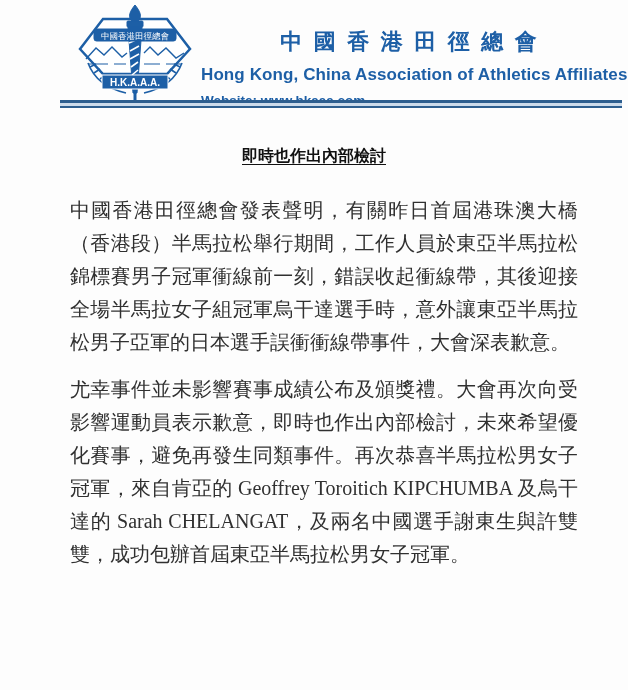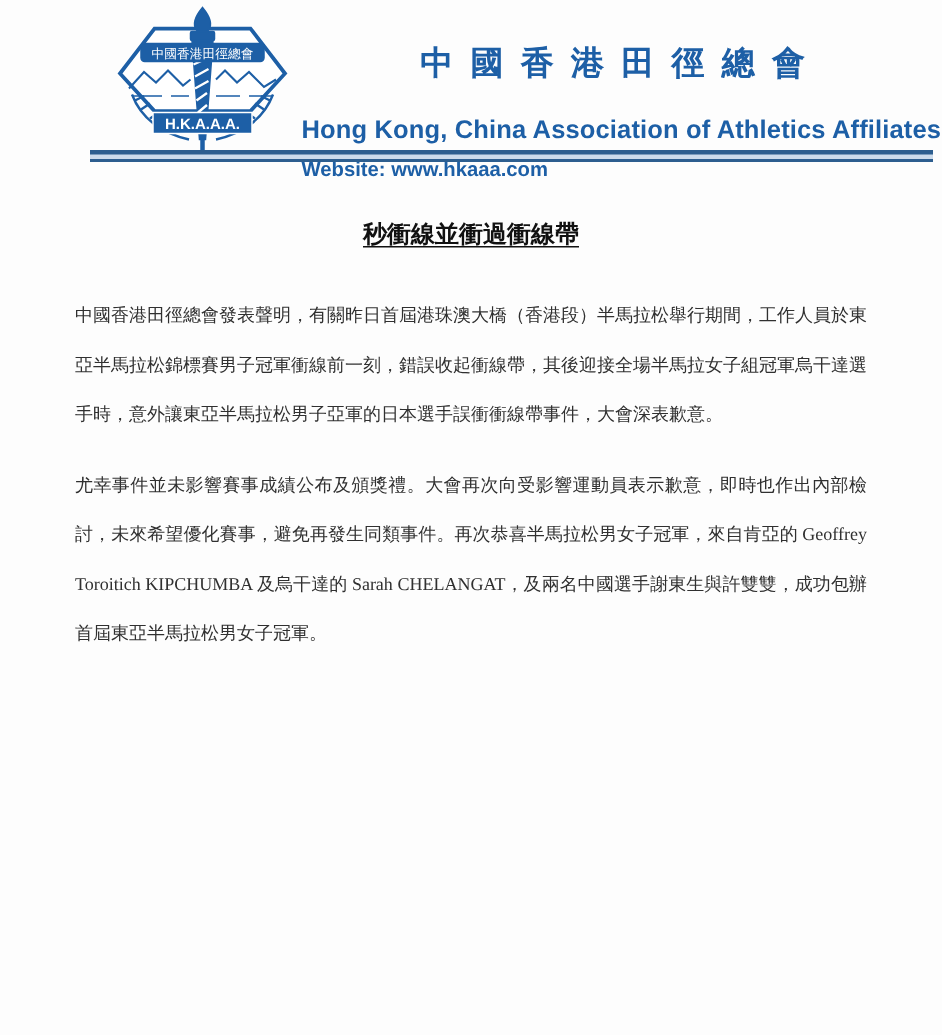--- a/index.html
+++ b/index.html
@@ -13,44 +13,45 @@
   }
   .header { position: relative; height: 112px; text-align: center; }
   .logo { position: absolute; left: 74px; top: 3px; width: 122px; height: 100px; }
   .header-text {
     position: absolute; left: 201px; top: 27px;
     color: #1d5fa6;
     font-family: "Liberation Sans", sans-serif;
     white-space: nowrap;
   }
   .org-zh { font-size: 22px; font-weight: bold; letter-spacing: 11.5px; }
-  .org-en { font-size: 17px; font-weight: bold; margin-top: 20px; letter-spacing: 0.1px; }
+  .org-en { font-size: 17px; font-weight: bold; margin-top: 8px; letter-spacing: 0.1px; }
   .contact { margin-top: 8px; font-size: 13.5px; font-weight: bold; display: flex; gap: 40px; }
   .rule {
     position: absolute; left: 60px; right: 6px; top: 100px;
     height: 8px;
     border-top: 3px solid #2d5e8f;
     border-bottom: 2px solid #2d5e8f;
     background: #ccdbeb;
   }
   .doc-title {
     text-align: center;
     margin-top: 34px;
     font-size: 16px;
     font-weight: bold;
     text-decoration: underline;
     text-underline-offset: 3px;
     color: #111;
   }
   .body-text { margin: 27px 50px 0 50px; }
   .body-text p {
-    font-size: 12px;
+    font-size: 20px;
     line-height: 33px;
     text-align: justify;
     margin-bottom: 14px;
+    margin-left: 20px;
   }
 </style>
 </head>
 <body>
 
 <div class="header">
 
   <svg class="logo" viewBox="0 0 122 100" xmlns="http://www.w3.org/2000/svg">
 
     <polygon points="6,46 29,16 93,16 116,46 93,71 29,71" fill="#ffffff" stroke="#1d5fa6" stroke-width="2.5"></polygon>
@@ -91,18 +92,18 @@
     <div class="org-zh">中國香港田徑總會</div>
     <div class="org-en">Hong Kong, China Association of Athletics Affiliates</div>
     <div class="contact">
       <span>Website: www.hkaaa.com</span>
     </div>
   </div>
 
   <div class="rule"></div>
 </div>
 
-<div class="doc-title">秒衝線並衝過衝線帶</div>
+<div class="doc-title">即時也作出內部檢討</div>
 
 <div class="body-text">
   <p>中國香港田徑總會發表聲明，有關昨日首屆港珠澳大橋（香港段）半馬拉松舉行期間，工作人員於東亞半馬拉松錦標賽男子冠軍衝線前一刻，錯誤收起衝線帶，其後迎接全場半馬拉女子組冠軍烏干達選手時，意外讓東亞半馬拉松男子亞軍的日本選手誤衝衝線帶事件，大會深表歉意。</p>
   <p>尤幸事件並未影響賽事成績公布及頒獎禮。大會再次向受影響運動員表示歉意，即時也作出內部檢討，未來希望優化賽事，避免再發生同類事件。再次恭喜半馬拉松男女子冠軍，來自肯亞的 Geoffrey Toroitich KIPCHUMBA 及烏干達的 Sarah CHELANGAT，及兩名中國選手謝東生與許雙雙，成功包辦首屆東亞半馬拉松男女子冠軍。</p>
 </div>
 
 </body></html>

